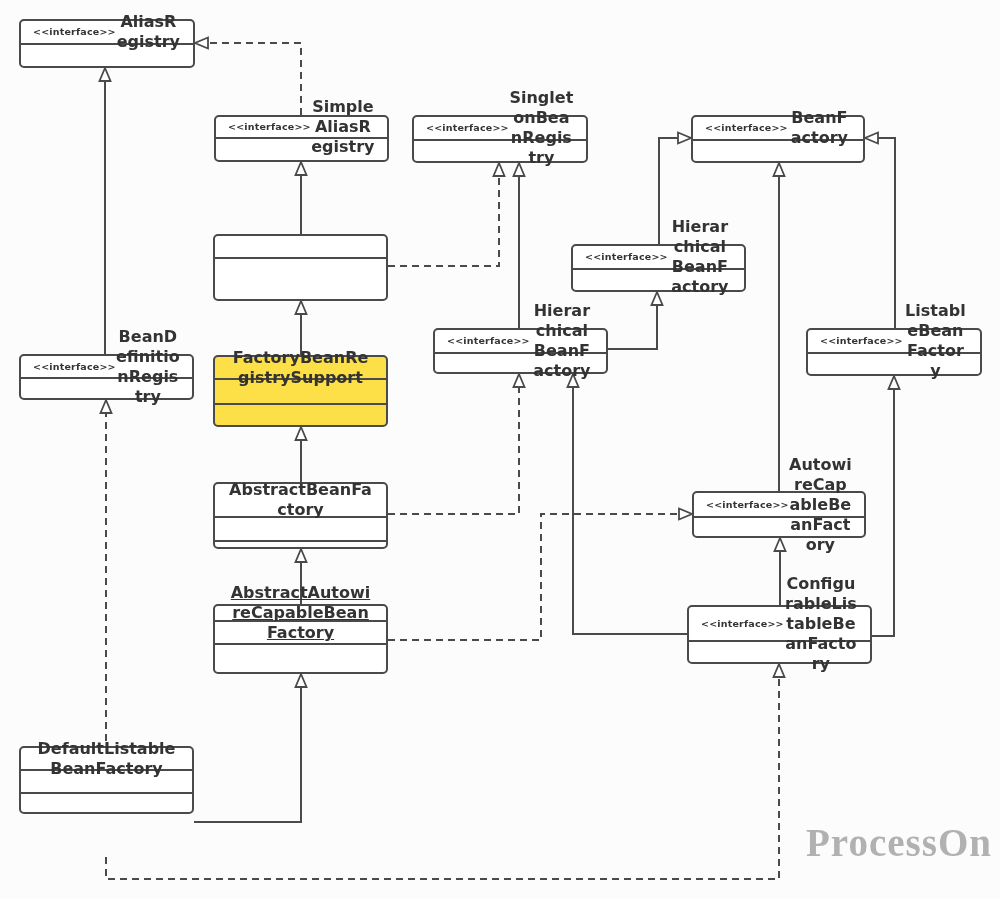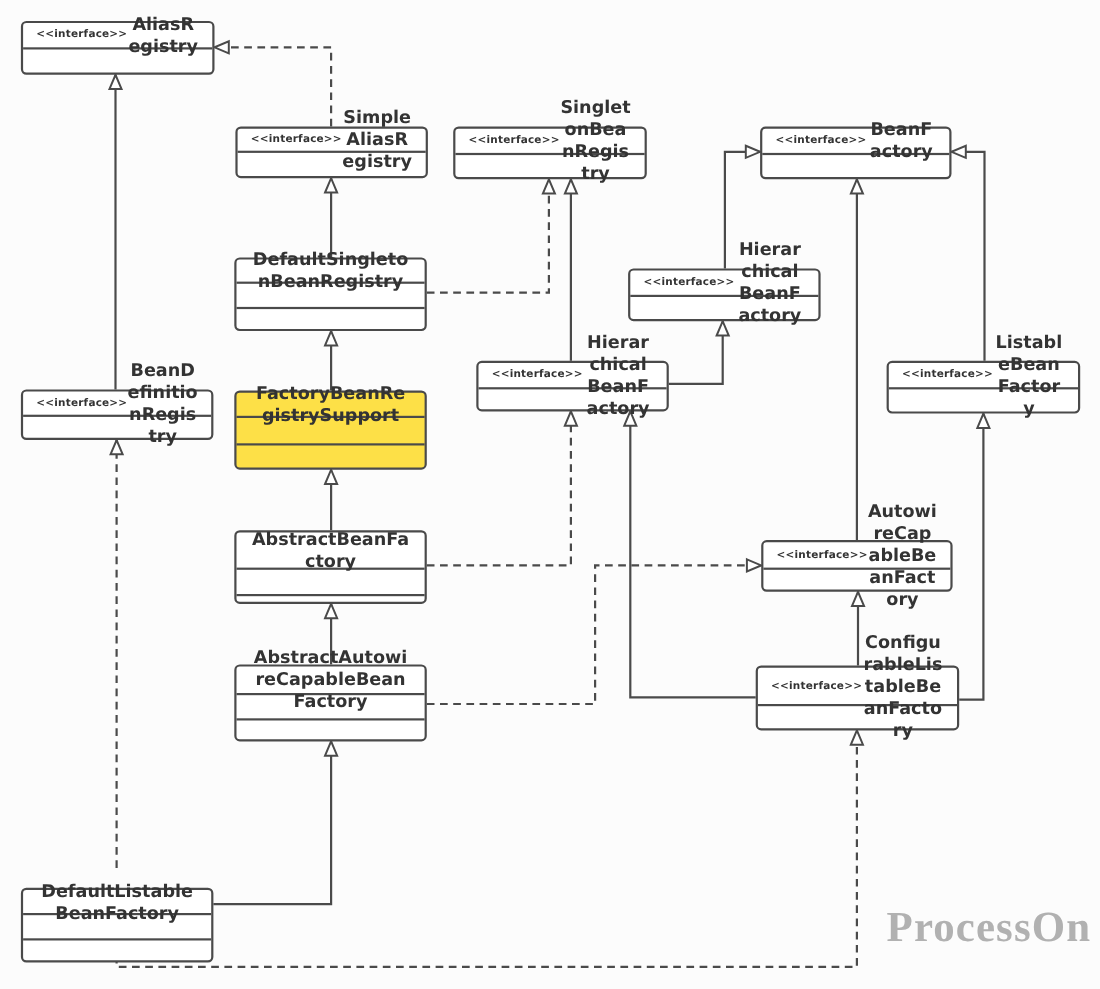--- a/index.html
+++ b/index.html
@@ -83,23 +83,20 @@
         <div class="uml-section last"></div>
       </div>
       <div class="uml-box" style="left: 691px; top: 115px; width: 174px; height: 48px; background: rgb(255, 255, 255);">
         <div class="uml-header" style="height: 24px;">
           <span class="uml-stereotype">&lt;&lt;interface&gt;&gt;</span>
           <span class="uml-name">BeanFactory</span>
         </div>
         <div class="uml-section last"></div>
       </div>
       <div class="uml-box" style="left: 213px; top: 234px; width: 175px; height: 67px; background: rgb(255, 255, 255);">
-        <div class="uml-header" style="height: 22px;">
-          <span class="uml-name">DefaultSingletonBeanRegistry</span>
-        </div>
         <div class="uml-section mid" style="height: 23px;"></div>
         <div class="uml-section last"></div>
       </div>
       <div class="uml-box" style="left: 571px; top: 244px; width: 175px; height: 48px; background: rgb(255, 255, 255);">
         <div class="uml-header" style="height: 24px;">
           <span class="uml-stereotype">&lt;&lt;interface&gt;&gt;</span>
           <span class="uml-name">HierarchicalBeanFactory</span>
         </div>
         <div class="uml-section last"></div>
       </div>
@@ -139,34 +136,34 @@
         <div class="uml-section last"></div>
       </div>
       <div class="uml-box" style="left: 692px; top: 491px; width: 174px; height: 47px; background: rgb(255, 255, 255);">
         <div class="uml-header" style="height: 25px;">
           <span class="uml-stereotype">&lt;&lt;interface&gt;&gt;</span>
           <span class="uml-name">AutowireCapableBeanFactory</span>
         </div>
         <div class="uml-section last"></div>
       </div>
       <div class="uml-box" style="left: 213px; top: 604px; width: 175px; height: 70px; background: rgb(255, 255, 255);">
-        <div class="uml-header" style="height: 26px;">
+        <div class="uml-header" style="height: 16px; text-decoration: underline;">
           <span class="uml-name">AbstractAutowireCapableBeanFactory</span>
         </div>
         <div class="uml-section mid" style="height: 23px;"></div>
         <div class="uml-section last"></div>
       </div>
       <div class="uml-box" style="left: 687px; top: 605px; width: 185px; height: 59px; background: rgb(255, 255, 255);">
         <div class="uml-header" style="height: 35px;">
           <span class="uml-stereotype">&lt;&lt;interface&gt;&gt;</span>
           <span class="uml-name">ConfigurableListableBeanFactory</span>
         </div>
         <div class="uml-section last"></div>
       </div>
-      <div class="uml-box" style="left: 19px; top: 807px; width: 175px; height: 68px; background: rgb(255, 255, 255);">
+      <div class="uml-box" style="left: 19px; top: 746px; width: 175px; height: 68px; background: rgb(255, 255, 255);">
         <div class="uml-header" style="height: 23px;">
           <span class="uml-name">DefaultListableBeanFactory</span>
         </div>
         <div class="uml-section mid" style="height: 23px;"></div>
         <div class="uml-section last"></div>
       </div>
     </div>
   <div class="watermark">ProcessOn</div>
 </div>
 

